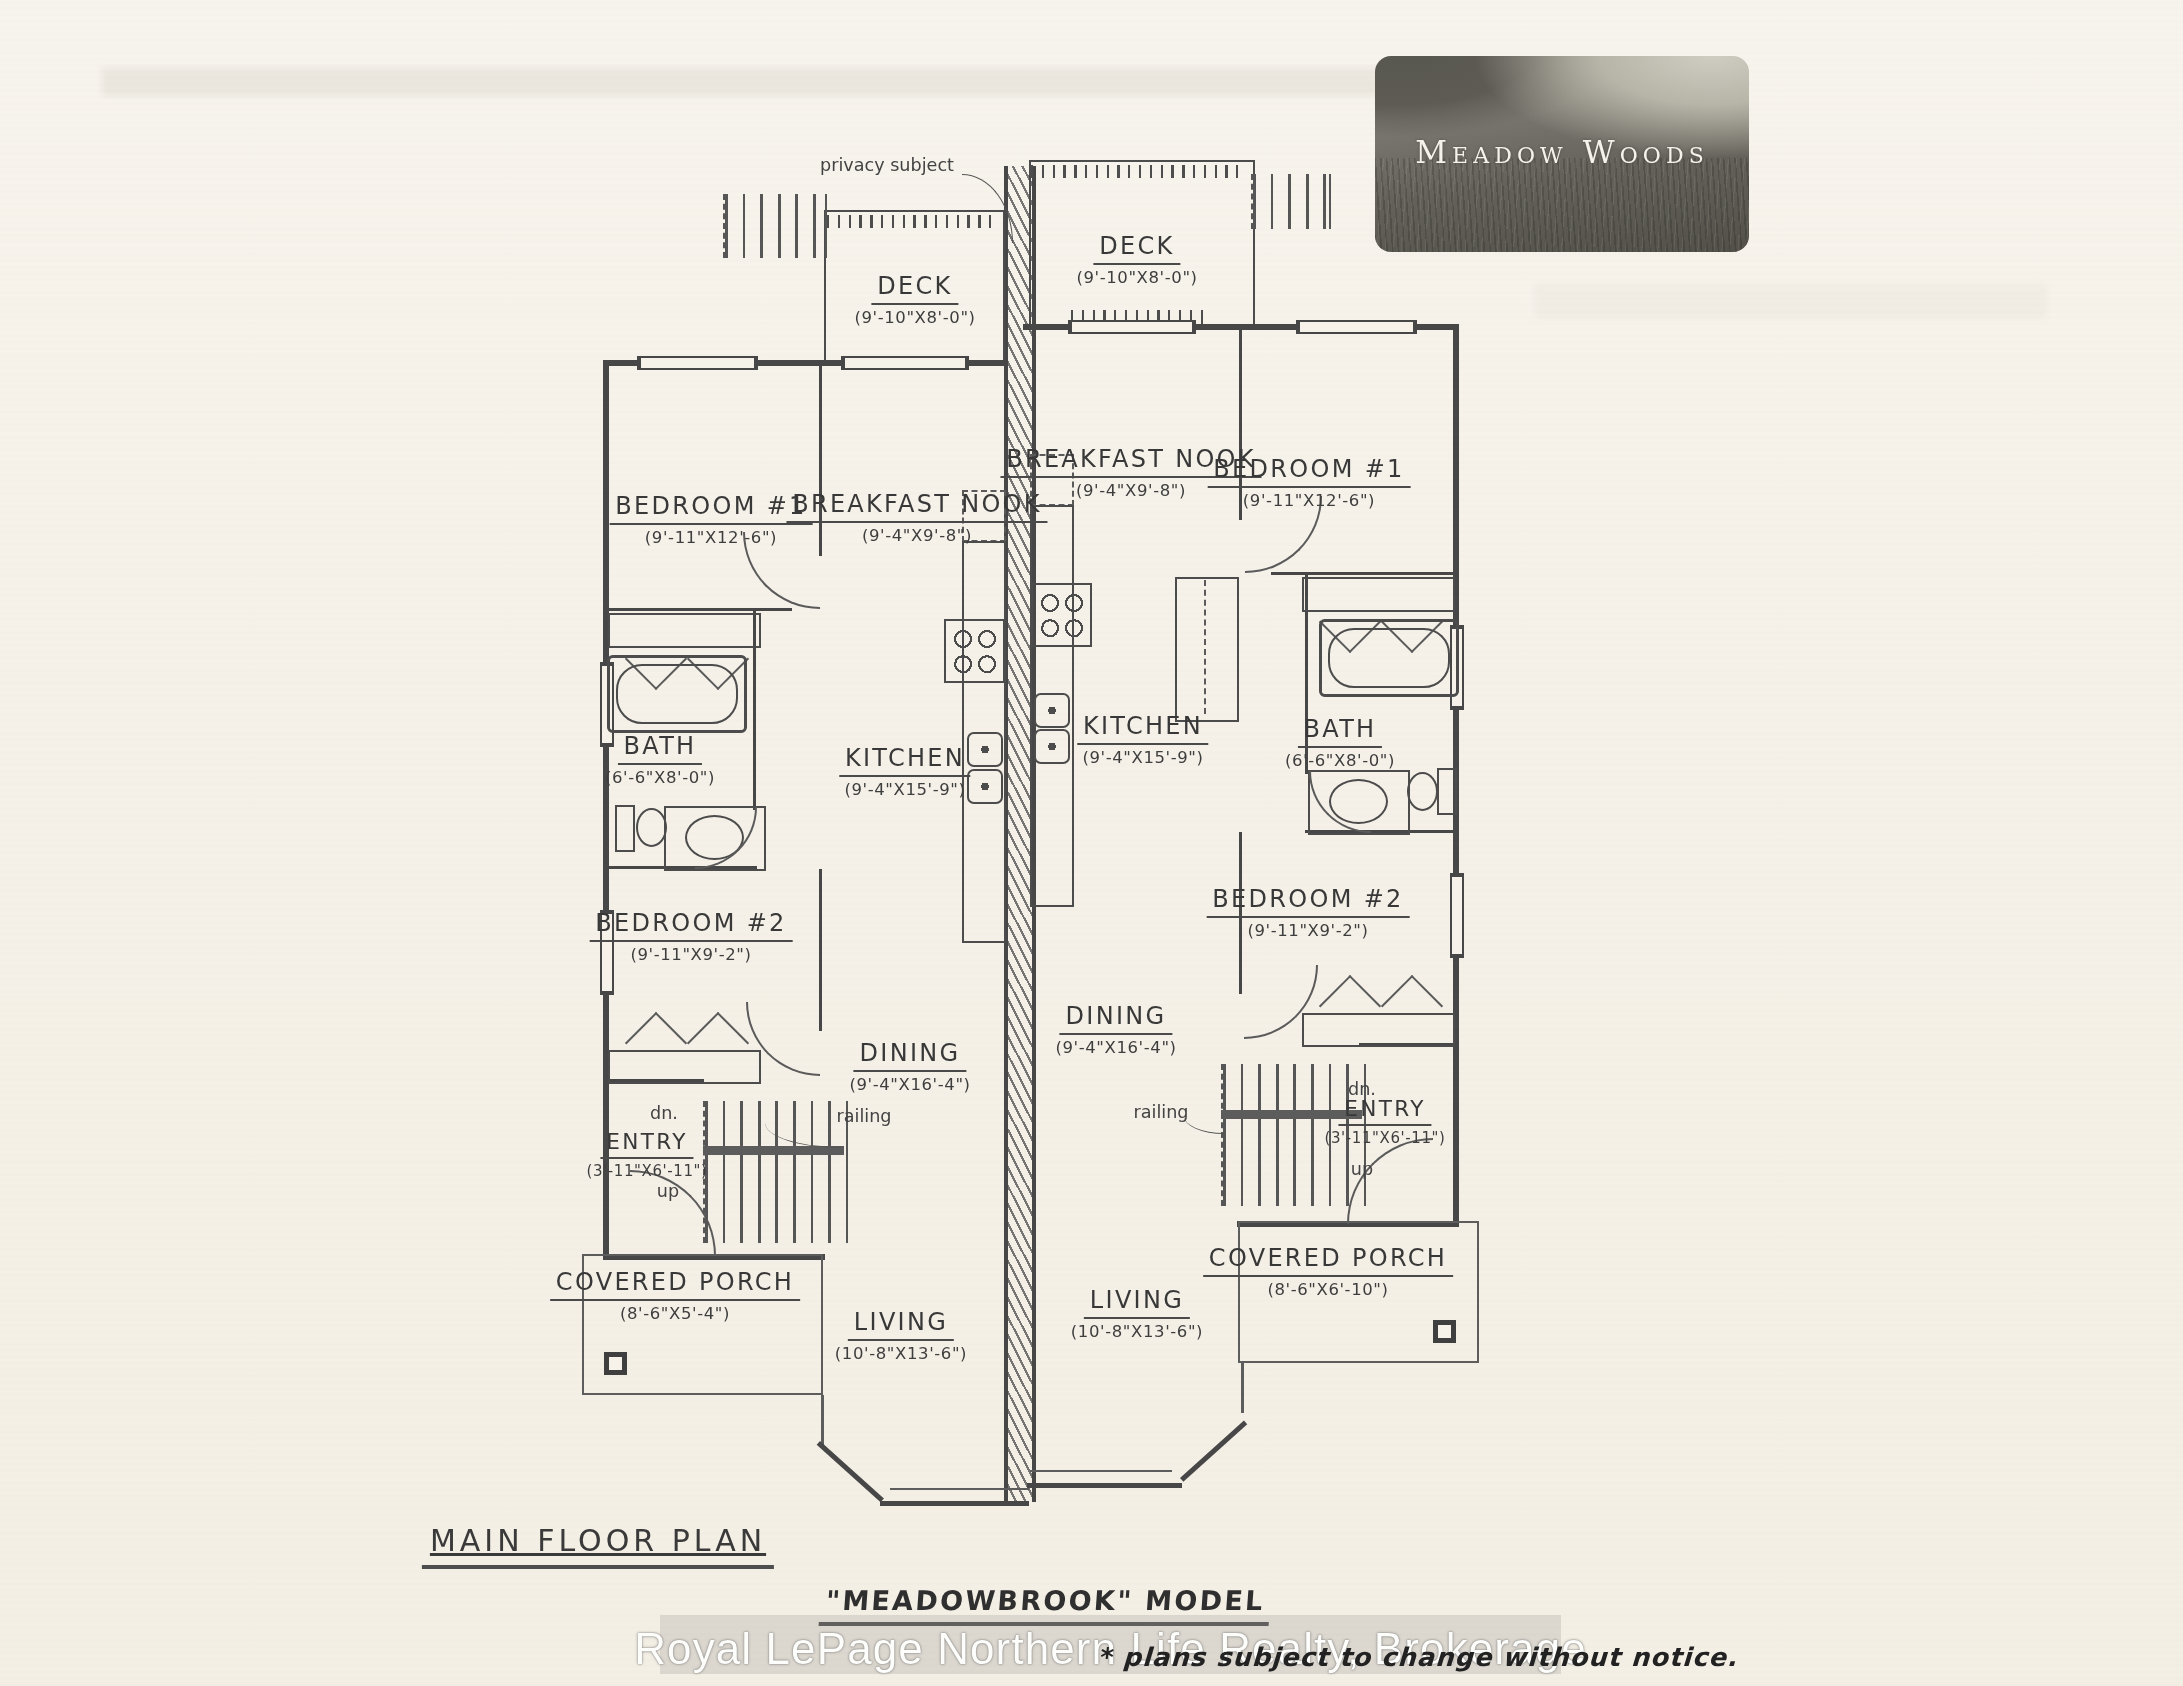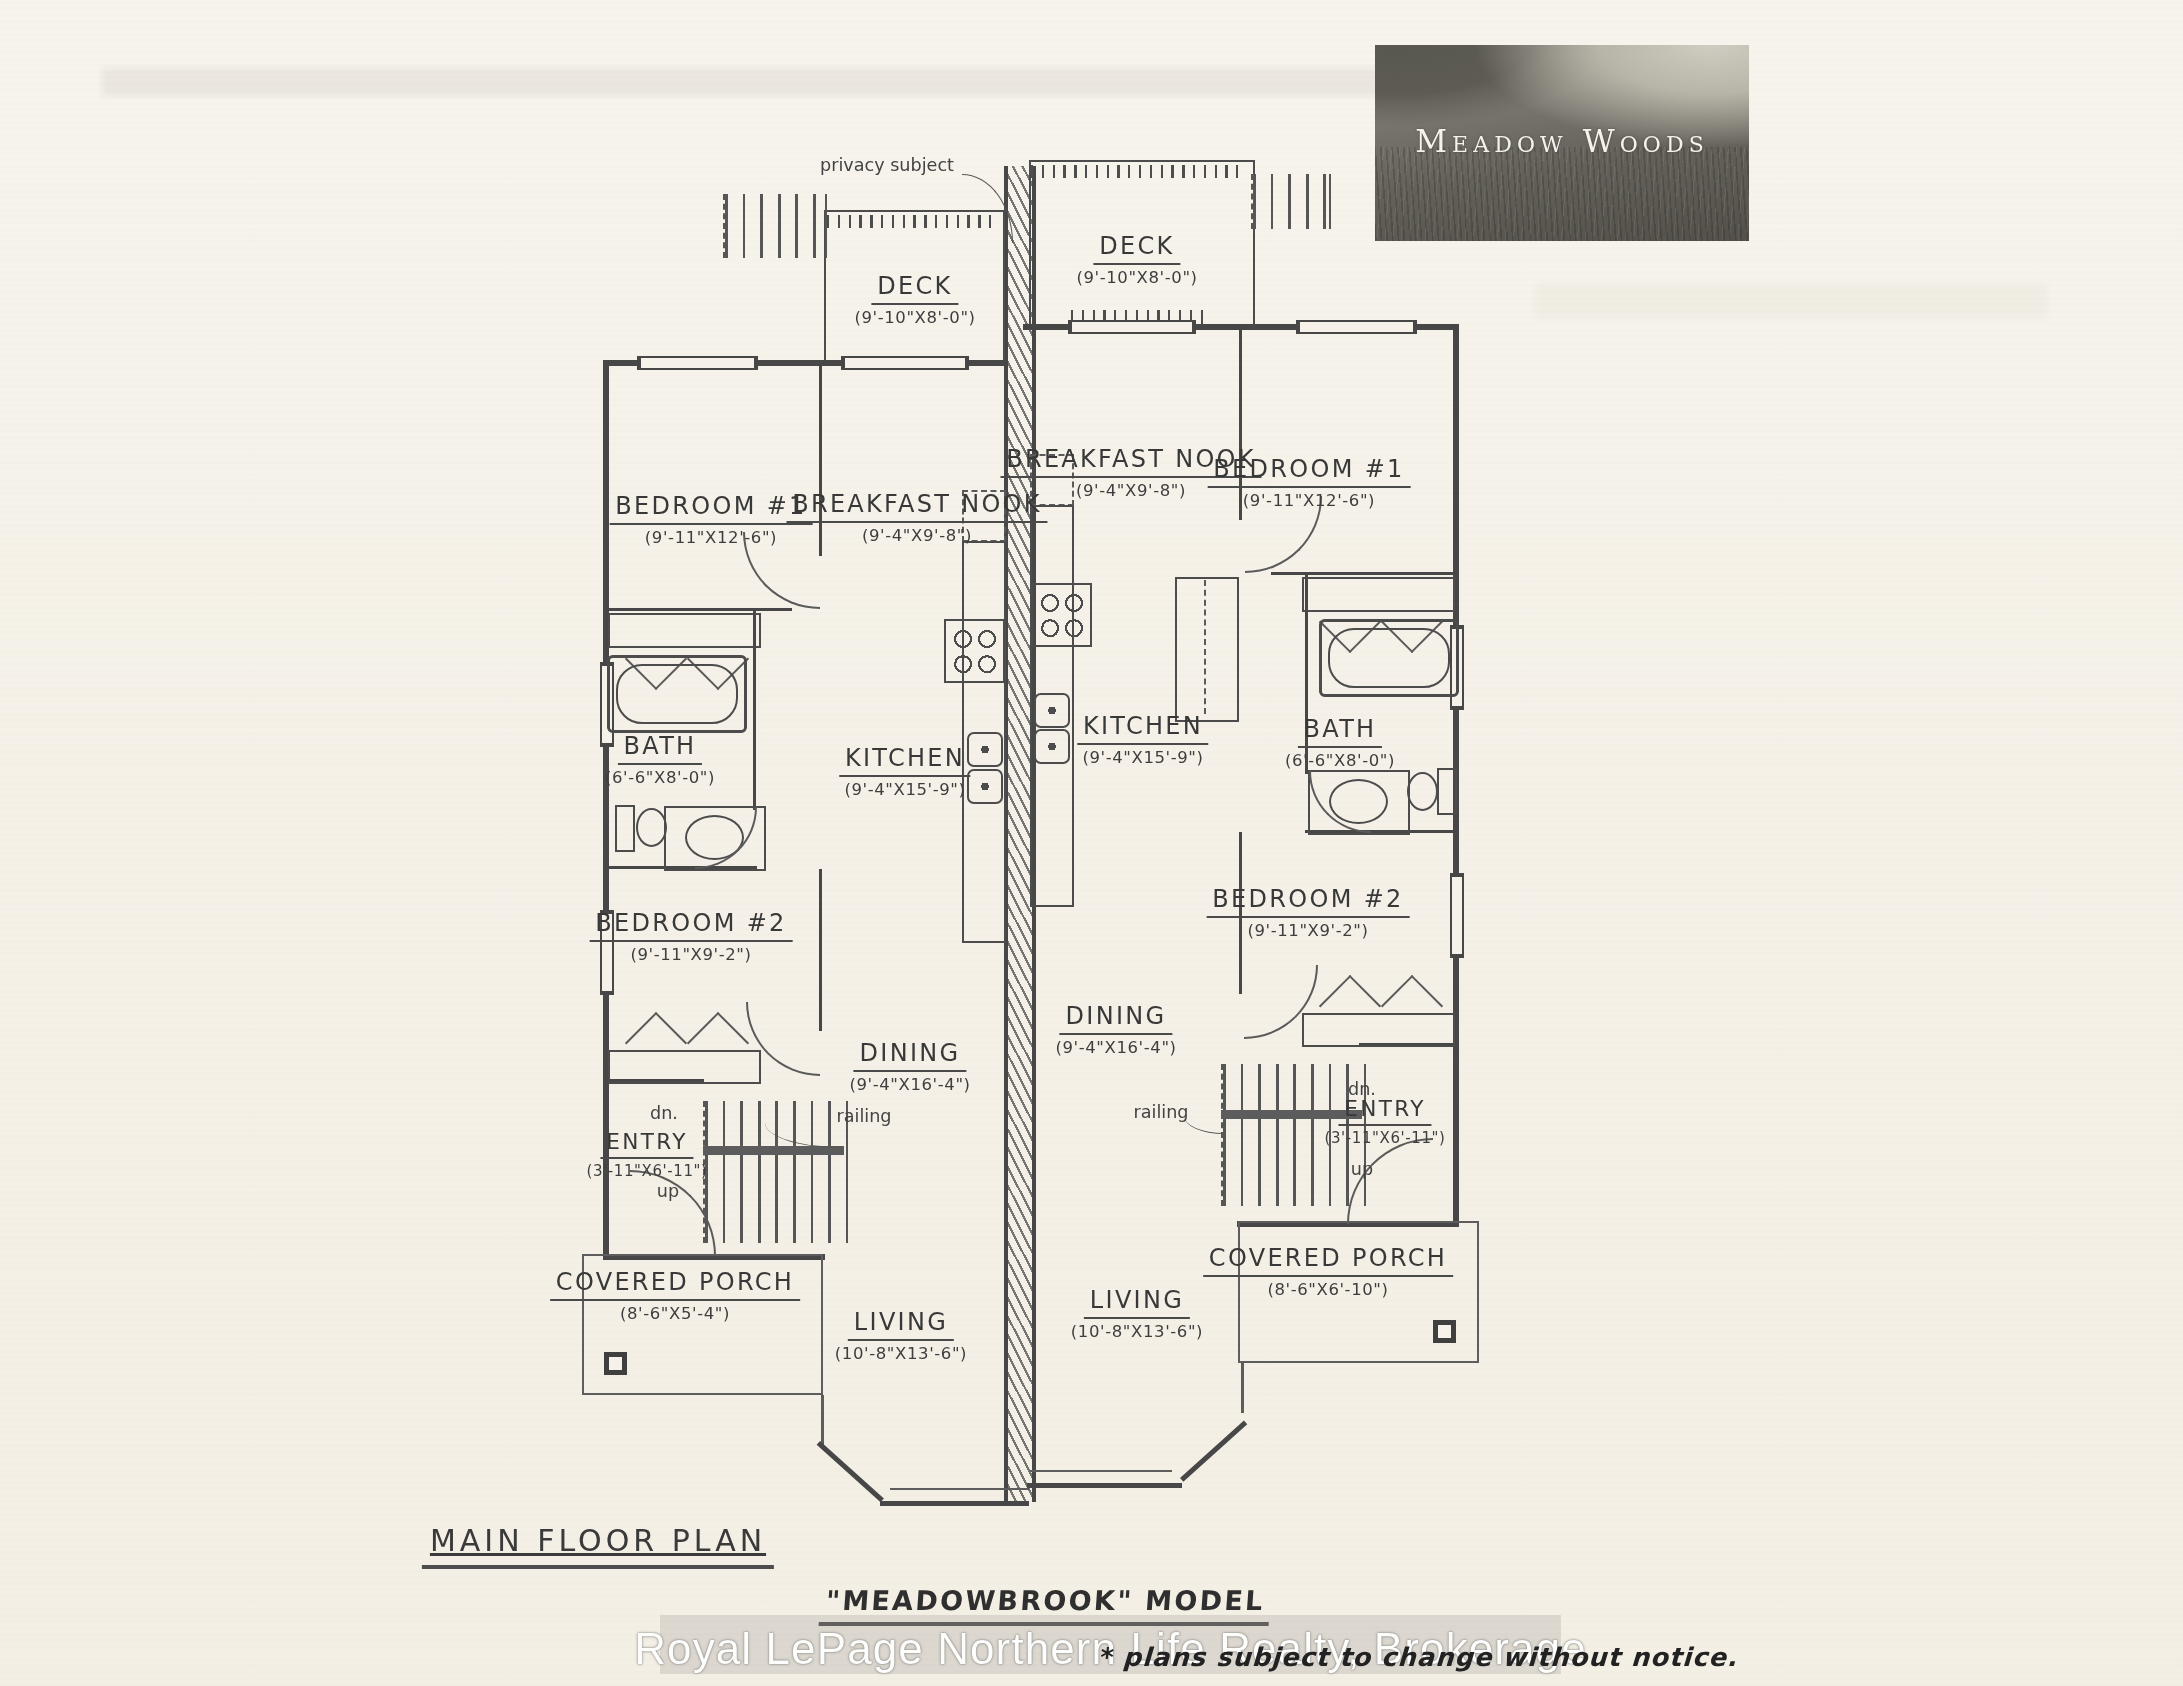--- a/index.html
+++ b/index.html
@@ -51,25 +51,25 @@
   .oval{position:absolute;border:2.8px solid #4c4c4c;border-radius:50%;}
 
   
   .lbl{position:absolute;text-align:center;transform:translateX(-50%);white-space:nowrap;}
   .lbl .name{display:inline-block;font-size:24px;letter-spacing:2.3px;color:#383838;
         border-bottom:2.3px solid #4a4a4a;padding:0 5.7px 3.4px;}
   .lbl .dim{font-size:16.5px;letter-spacing:0.6px;color:#3e3e3e;margin-top:2.3px;}
   .note{position:absolute;font-size:17.6px;color:#434343;white-space:nowrap;transform:translateX(-50%);}
 
   
-  .logo{position:absolute;left:1375px;top:45px;width:374px;height:196px;overflow:hidden;
+  .logo{position:absolute;left:1375px;top:56px;width:374px;height:196px;overflow:hidden;
      background:
        radial-gradient(ellipse 115% 95% at 90% 0%,#cfccc1 0%,#b7b4a8 26%,rgba(0,0,0,0) 55%),
        radial-gradient(ellipse 95% 75% at 5% -5%,#57564f 0%,#5d5b54 40%,rgba(0,0,0,0) 62%),
-       linear-gradient(172deg,#8b897f 0%,#75736b 35%,#636159 60%,#525049 100%);}
+       linear-gradient(172deg,#8b897f 0%,#75736b 35%,#636159 60%,#525049 100%); border-radius: 16px;}
   .logo .grass{position:absolute;left:0;right:0;top:52%;bottom:0;opacity:.75;
      background:repeating-linear-gradient(86deg,rgba(32,32,28,.30) 0 1.7px,rgba(0,0,0,0) 1.7px 5.7px),
                 repeating-linear-gradient(94deg,rgba(225,222,210,.12) 0 1.1px,rgba(0,0,0,0) 1.1px 8px);}
   .logo .brand{position:absolute;left:0;right:0;top:40%;text-align:center;
      font-family:"DejaVu Serif",serif;font-variant:small-caps;font-size:31px;letter-spacing:5.1px;
      color:#f4f2ea;text-shadow:0 0 2.8px rgba(60,60,55,.6);}
 
   
   .plan-title{position:absolute;transform:translateX(-50%);font-size:30px;letter-spacing:4px;color:#3a3a3a;
      border-bottom:4.5px solid #4e4e4e;padding:0 8px 6.8px;white-space:nowrap;}

